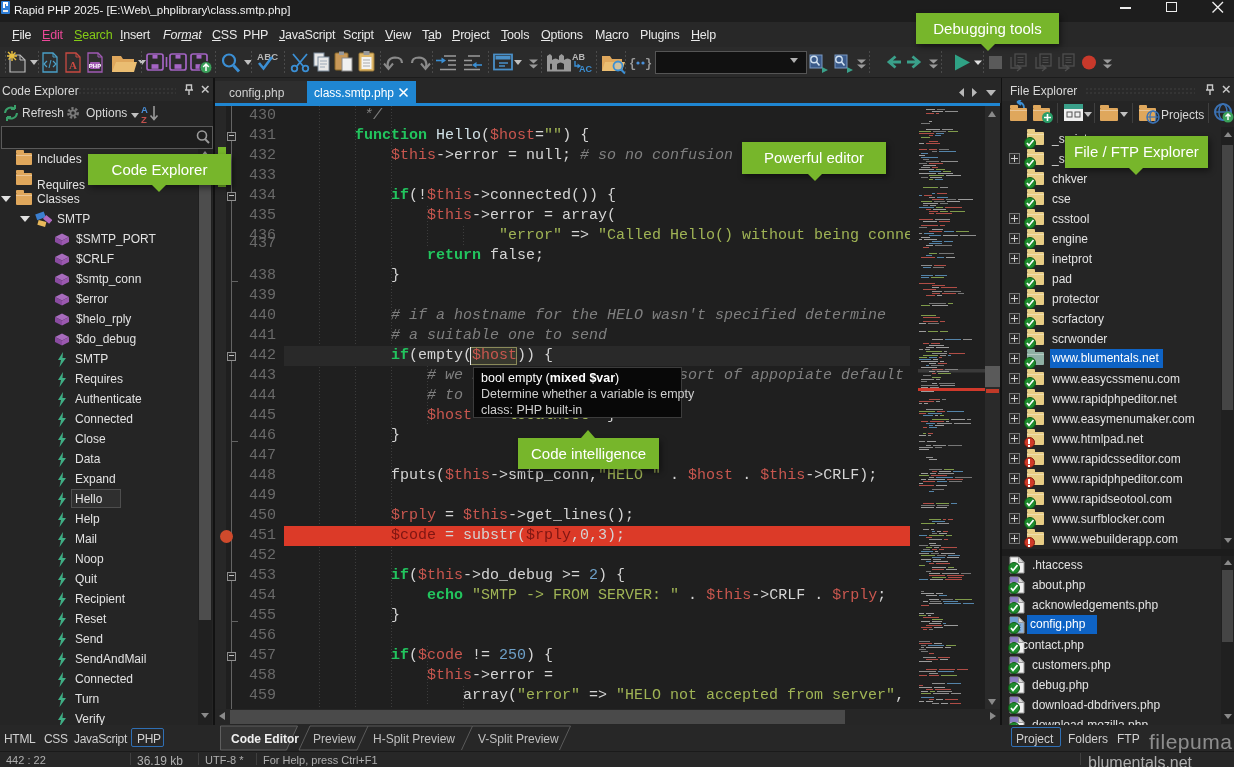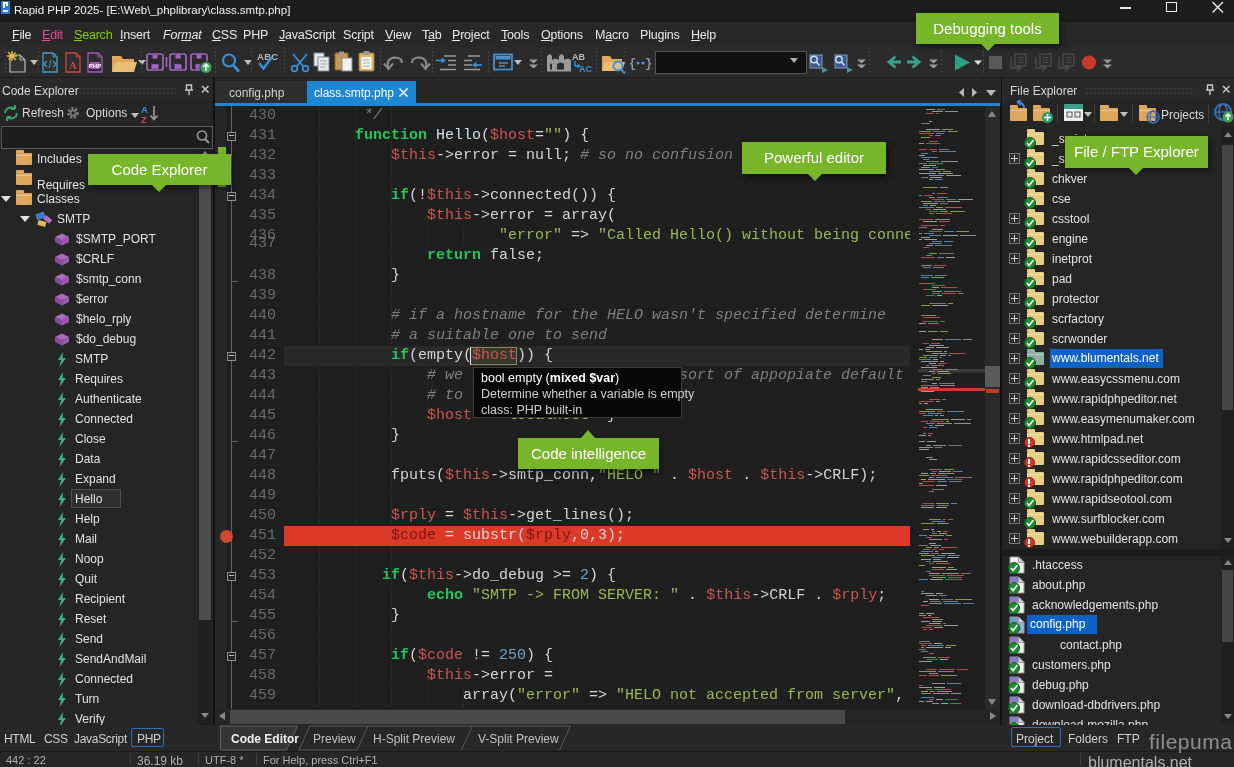--- a/index.html
+++ b/index.html
@@ -457,21 +457,21 @@
 <div class="a mono" style="left:319px;top:306px;width:591px;height:20px;overflow:hidden;color:#d4d4d4;z-index:10;">        <span class="cm"># if a hostname for the HELO wasn't specified determine</span></div>
 <div class="a mono" style="left:319px;top:326px;width:591px;height:20px;overflow:hidden;color:#d4d4d4;z-index:10;">        <span class="cm"># a suitable one to send</span></div>
 <div class="a mono" style="left:319px;top:346px;width:591px;height:20px;overflow:hidden;color:#d4d4d4;z-index:10;">        <span class="kw">if</span>(empty(<span class="vr">$host</span>)) {</div>
 <div class="a mono" style="left:319px;top:366px;width:591px;height:20px;overflow:hidden;color:#d4d4d4;z-index:10;">            <span class="cm"># we need to determine some sort of appopiate default</span></div>
 <div class="a mono" style="left:319px;top:386px;width:591px;height:20px;overflow:hidden;color:#d4d4d4;z-index:10;">            <span class="cm"># to send to the server</span></div>
 <div class="a mono" style="left:319px;top:406px;width:591px;height:20px;overflow:hidden;color:#d4d4d4;z-index:10;">            <span class="vr">$host</span> = <span class="st">"localhost"</span> }</div>
 <div class="a mono" style="left:319px;top:426px;width:591px;height:20px;overflow:hidden;color:#d4d4d4;z-index:10;">        }</div>
 <div class="a mono" style="left:319px;top:466px;width:591px;height:20px;overflow:hidden;color:#d4d4d4;z-index:10;">        fputs(<span class="vr">$this</span>-&gt;smtp_conn,<span class="st">"HELO "</span> . <span class="vr">$host</span> . <span class="vr">$this</span>-&gt;CRLF);</div>
 <div class="a mono" style="left:319px;top:506px;width:591px;height:20px;overflow:hidden;color:#d4d4d4;z-index:10;">        <span class="vr">$rply</span> = <span class="vr">$this</span>-&gt;get_lines();</div>
 <div class="a mono" style="left:319px;top:526px;width:591px;height:20px;overflow:hidden;color:#d4d4d4;z-index:10;">        <span style="color:#7e1612">$code</span> = substr(<span style="color:#7e1612">$rply</span>,0,3);</div>
-<div class="a mono" style="left:310px;top:566px;width:591px;height:20px;overflow:hidden;color:#d4d4d4;z-index:10;">        <span class="kw">if</span>(<span class="vr">$this</span>-&gt;do_debug &gt;= <span class="nm">2</span>) {</div>
+<div class="a mono" style="left:319px;top:566px;width:591px;height:20px;overflow:hidden;color:#d4d4d4;z-index:10;">        <span class="kw">if</span>(<span class="vr">$this</span>-&gt;do_debug &gt;= <span class="nm">2</span>) {</div>
 <div class="a mono" style="left:319px;top:586px;width:591px;height:20px;overflow:hidden;color:#d4d4d4;z-index:10;">            <span class="kw">echo</span> <span class="st">"SMTP -&gt; FROM SERVER: "</span> . <span class="vr">$this</span>-&gt;CRLF . <span class="vr">$rply</span>;</div>
 <div class="a mono" style="left:319px;top:606px;width:591px;height:20px;overflow:hidden;color:#d4d4d4;z-index:10;">        }</div>
 <div class="a mono" style="left:319px;top:646px;width:591px;height:20px;overflow:hidden;color:#d4d4d4;z-index:10;">        <span class="kw">if</span>(<span class="vr">$code</span> != <span class="nm">250</span>) {</div>
 <div class="a mono" style="left:319px;top:666px;width:591px;height:20px;overflow:hidden;color:#d4d4d4;z-index:10;">            <span class="vr">$this</span>-&gt;error =</div>
 <div class="a mono" style="left:319px;top:686px;width:591px;height:20px;overflow:hidden;color:#d4d4d4;z-index:10;">                array(<span class="st">"error"</span> =&gt; <span class="st">"HELO not accepted from server"</span>,</div>
 <svg class="a" style="left:918px;top:107px;" width="67" height="602">
     <rect x="8" y="2" width="9" height="1" fill="#aaaaaa" opacity="0.9"></rect>
     <rect x="19" y="2" width="8" height="1" fill="#808080" opacity="0.9"></rect>
     <rect x="14" y="4" width="11" height="1" fill="#aaaaaa" opacity="0.9"></rect>
     <rect x="27" y="4" width="13" height="1" fill="#9a9a9a" opacity="0.9"></rect>
@@ -1229,21 +1229,21 @@
 <div class="a" style="left:1030px;top:615px;font-size:12px;line-height:19px;color:#fff;white-space:nowrap;">config.php</div>
 <svg class="a" style="left:1009px;top:636px;" width="16" height="18">
     <path d="M1 1 L9.5 1 L15 6.5 L15 17 L1 17 Z" fill="#f2f2f2" stroke="#9a9a9a"></path>
     <path d="M1 1 L9.5 1 L9.5 6.5 L1 6.5 Z" fill="#7a6aba" opacity="0.85"></path>
     <path d="M9.5 1 L9.5 6.5 L15 6.5 Z" fill="#dadada" stroke="#9a9a9a"></path>
   </svg>
 <div class="a" style="left:1008px;top:642px;width:12px;height:12px;border-radius:50%;background:#1e8c2e;border:1px solid #0f5a16;box-sizing:border-box;z-index:3;"></div>
 <svg class="a" style="left:1008px;top:642px;z-index:4;" width="12" height="12">
     <path d="M3 6 L5 8.5 L9.5 3" stroke="#fff" stroke-width="1.7" fill="none"></path>
   </svg>
-<div class="a t13" style="left:1060px;top:635px;text-align:center;">contact.php</div>
+<div class="a t13" style="left:1022px;top:635px;text-align:center;">contact.php</div>
 <svg class="a" style="left:1009px;top:656px;" width="16" height="18">
     <path d="M1 1 L9.5 1 L15 6.5 L15 17 L1 17 Z" fill="#f2f2f2" stroke="#9a9a9a"></path>
     <path d="M1 1 L9.5 1 L9.5 6.5 L1 6.5 Z" fill="#7a6aba" opacity="0.85"></path>
     <path d="M9.5 1 L9.5 6.5 L15 6.5 Z" fill="#dadada" stroke="#9a9a9a"></path>
   </svg>
 <div class="a" style="left:1008px;top:662px;width:12px;height:12px;border-radius:50%;background:#1e8c2e;border:1px solid #0f5a16;box-sizing:border-box;z-index:3;"></div>
 <svg class="a" style="left:1008px;top:662px;z-index:4;" width="12" height="12">
     <path d="M3 6 L5 8.5 L9.5 3" stroke="#fff" stroke-width="1.7" fill="none"></path>
   </svg>
 <div class="a t13" style="left:1032px;top:655px;">customers.php</div>

